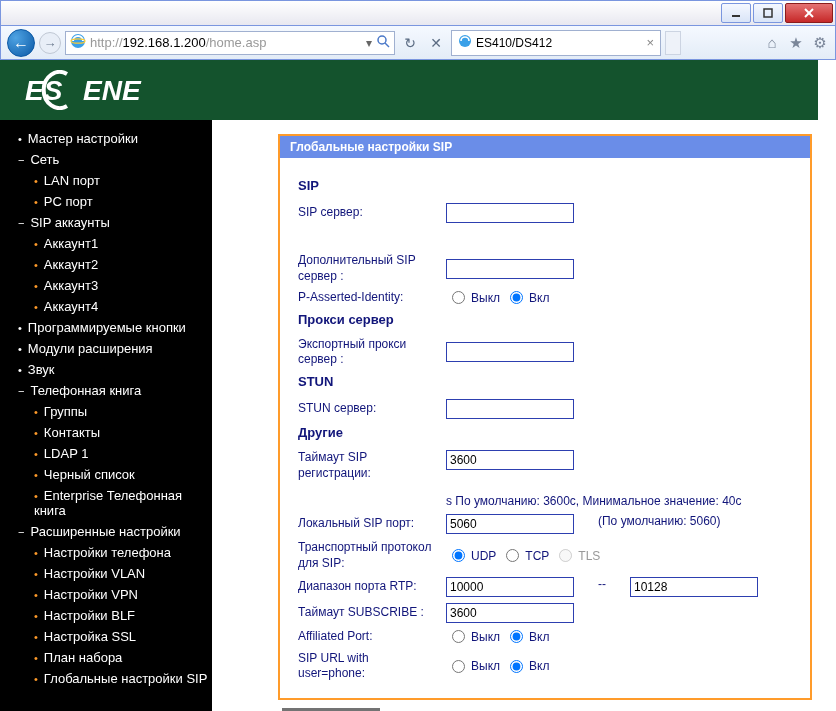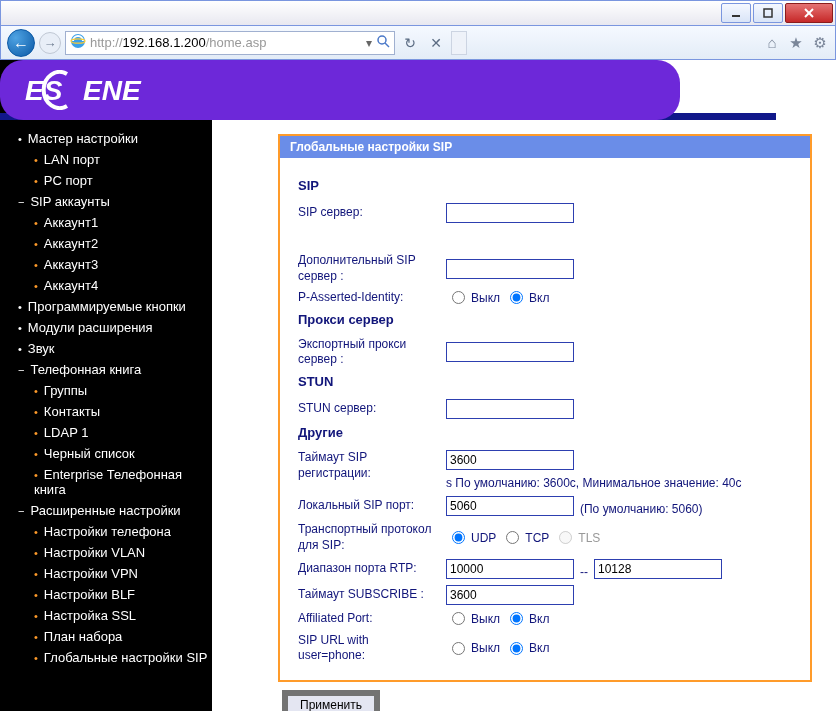--- a/index.html
+++ b/index.html
@@ -21,41 +21,41 @@
 .tb-icon { width: 22px; height: 22px; display:flex; align-items:center; justify-content:center; color:#5a6b82; font-size:14px;}
 .tab { flex: 0 0 210px; height: 26px; border: 1px solid #a0b0d0; background: #fff; display: flex; align-items: center; padding: 0 6px; gap: 4px; font-size: 12px; }
 .tab-close { margin-left: auto; color:#888; font-size:13px;}
 .newtab { width: 16px; height: 24px; border:1px solid #ccd4e2; background:#eef2f9; }
 .tool-icons { margin-left:auto; display:flex; gap:6px; }
 .tool-icons .ico { width:18px; height:18px; color:#7a8699; display:flex; align-items:center; justify-content:center; font-size:15px;}
 
 
 .content { width: 836px; height: 651px; display: flex; background: #fff; overflow:hidden; }
 .sidebar { width: 212px; background: #000; color: #fff; padding: 0; }
-.logo-bar { height: 60px; background: #6d28d9; display:flex; align-items:center; padding-left:25px; width: 680px; position:relative; z-index:2;border-radius:23px;}
+.logo-bar { height: 60px; background: #14532d; display:flex; align-items:center; padding-left:25px; width: 818px; position:relative; z-index:2;}
 .logo-bar svg text { font-style: italic; font-weight: bold; }
 
 .page-wrap { flex:1; position:relative; }
 .page-top-bar { height: 7px; background: #11188a; position:absolute; top:53px; left:-212px; right:60px; z-index:1;}
 .nav { padding: 8px 0 11px 8px; font-size: 13px; }
 .nav-item { padding: 3px 0 3px 10px; color: #fff; cursor: pointer; white-space:nowrap;}
 .nav-item.lvl0::before { content:"•"; color:#fff; margin-right:6px; font-size:11px;}
 .nav-item.lvl0.exp::before { content:"−"; }
 .nav-sub { padding: 3px 0 3px 26px; color:#fff; cursor:pointer; font-size:13px;}
 .nav-sub::before { content:"•"; color:#ff9b2a; margin-right:6px; font-size:11px;}
 
 .main { position:absolute; left:0; right:0; top:60px; bottom:0; padding: 14px 24px 0 66px; }
 .panel { border: 2px solid #ff9b2a; background:#fff; }
 .panel-header { background: #6a8de8; color:#fff; font-weight:bold; font-size:12px; padding: 4px 10px; }
 .panel-body { padding: 14px 14px 10px 18px; color:#11157a; }
 .section-h { color:#11157a; font-weight:bold; font-size:13px; margin: 6px 0 10px 0;}
 .form-row { display:flex; align-items:center; margin: 6px 0; font-size:12px;}
 .form-row.tall { align-items:flex-start; }
 .lbl { width: 148px; color:#11157a; padding-right:8px; line-height:1.3;}
-.ctrl { display:flex; align-items:flex-end; gap:6px; flex-wrap:wrap;}
+.ctrl { display:flex; align-items:flex-start; gap:24px; flex-wrap:wrap;}
 input[type=text].fld { border:1px solid #2d3fb0; height:20px; padding:0 3px; font-size:12px; width:128px;}
 .fld.sm { width:62px; }
 .fld.med { width:78px;}
 .radio-g { display:flex; align-items:center; gap:4px; }
 .radio-g input { margin:0 2px 0 6px; }
 .hint { color:#11157a; font-size:12px; }
 .apply-btn { margin-top:8px; margin-left:4px; border:6px solid #737373; background:#e4e6f2; padding:2px 12px; font-size:12px; color:#000; cursor:pointer;}
 .dis { color:#999;}
 </style>
 </head>
@@ -91,39 +91,48 @@
         </svg></span>
     <span class="addr-text"><span>http://</span><span class="domain">192.168.1.200</span><span>/home.asp</span></span>
     <span style="color:#666">▾</span>
     <span><svg width="14" height="14">
           <circle cx="6" cy="6" r="4" fill="none" stroke="#4a78c8" stroke-width="1.5"></circle>
           <line x1="9" y1="9" x2="13" y2="13" stroke="#4a78c8" stroke-width="1.5"></line>
         </svg></span>
   </div>
   <div class="tb-icon">↻</div>
   <div class="tb-icon">✕</div>
+  <div class="tab">
+    <span><svg width="14" height="14">
+          <circle cx="7" cy="7" r="6" fill="#3aa0e8"></circle>
+          <path d="M3 7 A4 4 0 0 1 11 7" fill="none" stroke="#fff" stroke-width="1.6"></path>
+        </svg></span>
+    <span>ES410/DS412</span>
+    <span class="tab-close">×</span>
+  </div>
   <div class="newtab"></div>
   <div class="tool-icons">
     <span class="ico">⌂</span>
     <span class="ico">★</span>
     <span class="ico">⚙</span>
   </div>
 </div>
 
 <div class="content">
   <div class="sidebar">
     <div class="logo-bar">
       <svg width="160" height="40" viewBox="0 0 160 40">
         <text x="0" y="30" fill="#fff" font-size="28" font-family="Arial" font-style="italic" font-weight="bold">ES</text>
         <path d="M 42 4 A 16 18 0 1 0 42 36" fill="none" stroke="#fff" stroke-width="4"></path>
         <text x="58" y="30" fill="#fff" font-size="28" font-family="Arial" font-style="italic" font-weight="bold">ENE</text>
       </svg>
     </div>
     <div class="nav">
       <div class="nav-item lvl0">Мастер настройки</div>
+      <div class="nav-item lvl0 exp">Сеть</div>
       <div class="nav-sub">LAN порт</div>
       <div class="nav-sub">PC порт</div>
       <div class="nav-item lvl0 exp">SIP аккаунты</div>
       <div class="nav-sub">Аккаунт1</div>
       <div class="nav-sub">Аккаунт2</div>
       <div class="nav-sub">Аккаунт3</div>
       <div class="nav-sub">Аккаунт4</div>
       <div class="nav-item lvl0">Программируемые кнопки</div>
       <div class="nav-item lvl0">Модули расширения</div>
       <div class="nav-item lvl0">Звук</div>

